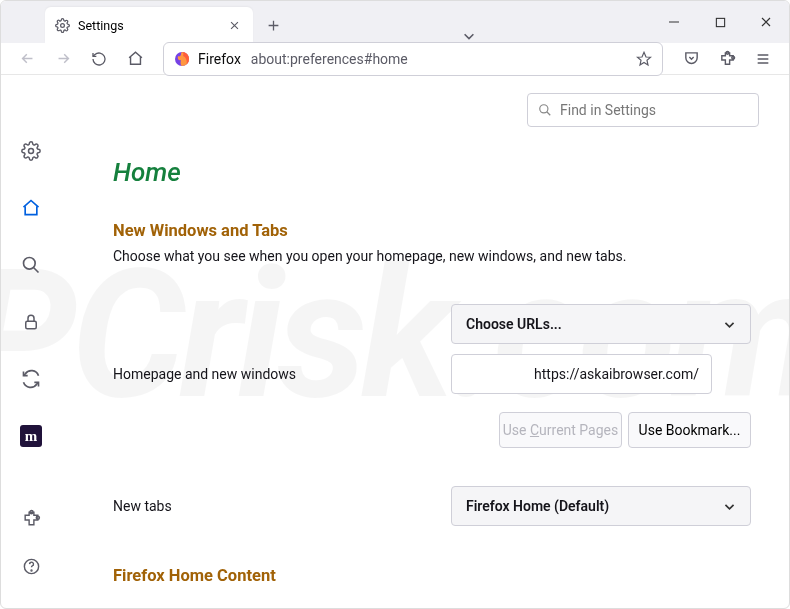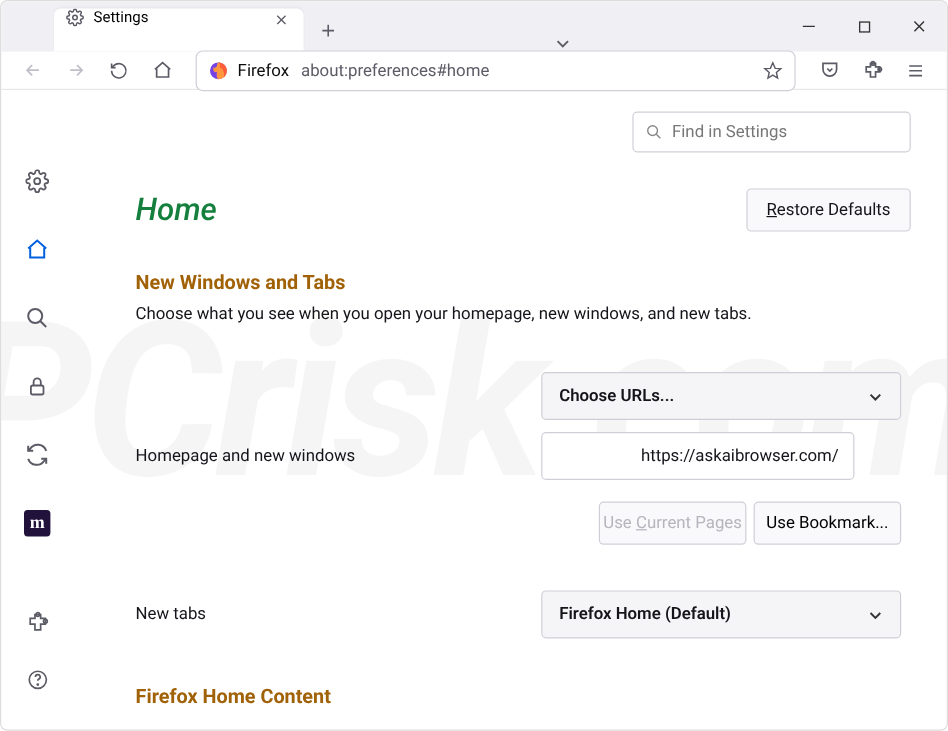--- a/index.html
+++ b/index.html
@@ -4,21 +4,21 @@
 <style>
 * { margin: 0; padding: 0; box-sizing: border-box; font-family: -apple-system, BlinkMacSystemFont, "Segoe UI", Roboto, Helvetica, Arial, sans-serif; }
 body { width: 790px; height: 609px; background: #fff; border: 1px solid #ddd; border-radius: 6px; overflow: hidden; position: relative; }
 
 
 .wm { position:absolute; inset:0; pointer-events:none; display:flex; align-items:center; justify-content:center; overflow:hidden; }
 .wm span { font-size:180px; font-weight:700; color:rgba(0,0,0,0.04); font-style:italic; transform:translate(-5px,30px); white-space:nowrap; letter-spacing:-6px; }
 
 
 .titlebar { height: 42px; background: #f0f0f4; display:flex; align-items:flex-end; }
-.tab { height: 36px; background: #fff; margin-left: 44px; border-radius: 6px 6px 0 0; width: 208px; display:flex; padding: 0 10px; gap: 8px; font-size: 12.5px; box-shadow: 0 -1px 2px rgba(0,0,0,0.04); }
+.tab { height: 36px; background: #fff; margin-left: 44px; border-radius: 6px 6px 0 0; width: 208px; display:flex; align-items:center; padding: 0 10px; gap: 8px; font-size: 12.5px; box-shadow: 0 -1px 2px rgba(0,0,0,0.04); }
 .tab .close { margin-left:auto; width:18px; height:18px; display:flex; align-items:center; justify-content:center; color:#555; border-radius:3px; }
 .newtab { width:28px; height:28px; margin-left:6px; margin-bottom:4px; display:flex; align-items:center; justify-content:center; color:#555; border-radius:4px; }
 .win-controls { margin-left:auto; display:flex; height:42px; }
 .win-btn { width:46px; display:flex; align-items:center; justify-content:center; }
 .chev-btn { width:42px; display:flex; align-items:center; justify-content:center; color:#555; }
 
 
 .toolbar { height: 32px; display:flex; align-items:center; padding: 0 10px; gap:4px; border-bottom: 1px solid #e7e7e7; }
 .tbtn { width:32px; height:32px; display:flex; align-items:center; justify-content:center; color:#5b5b66; border-radius:4px; }
 .tbtn.disabled { color:#bfbfc9; }
@@ -230,21 +230,20 @@
         <svg width="14" height="14" viewBox="0 0 24 24" fill="none" stroke="#888" stroke-width="2">
             <circle cx="10" cy="10" r="7"></circle>
             <path d="M21 21 L15 15"></path>
           </svg>
         <span>Find in Settings</span>
       </div>
     </div>
 
     <div class="head-row">
       <h1>Home</h1>
-      <button class="restore-btn"><u>R</u><span>estore Defaults</span></button>
     </div>
 
     <h2>New Windows and Tabs</h2>
     <p class="desc">Choose what you see when you open your homepage, new windows, and new tabs.</p>
 
     <div class="form">
       <div class="row">
         <div class="row-label"></div>
         <div class="row-controls">
           <div class="select">

